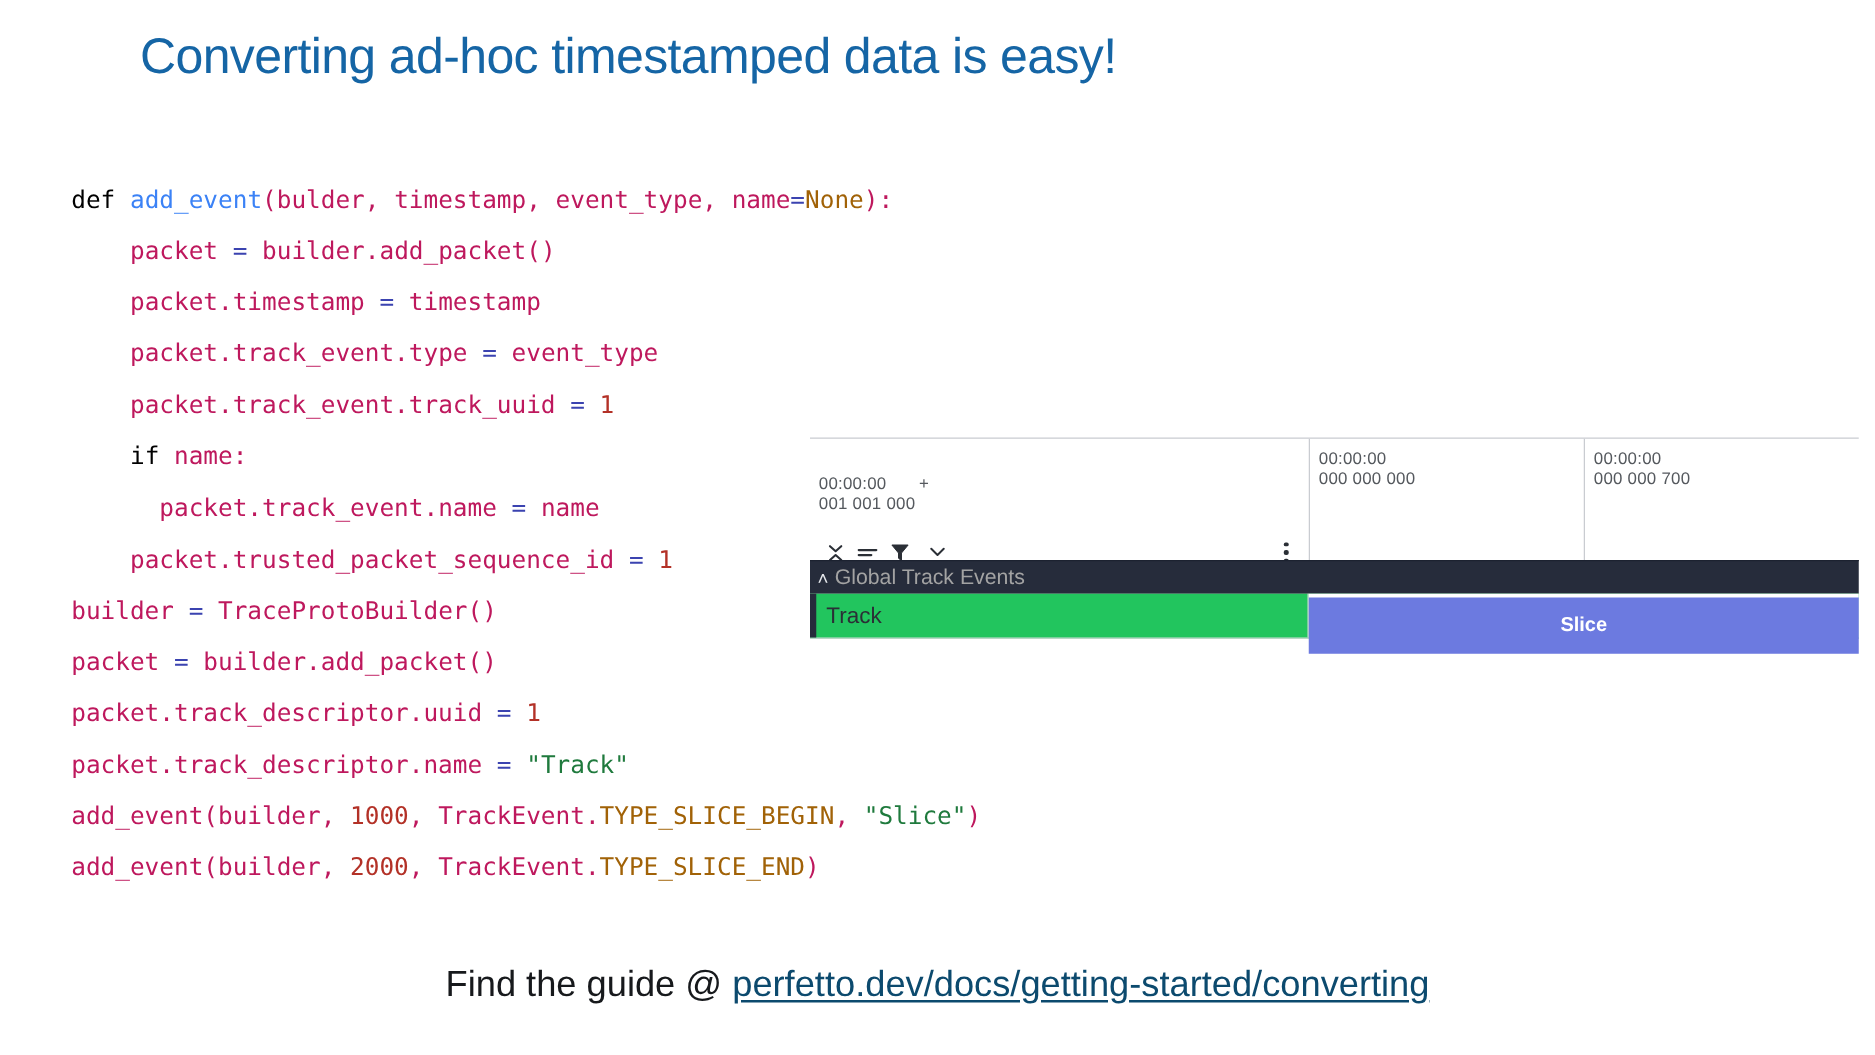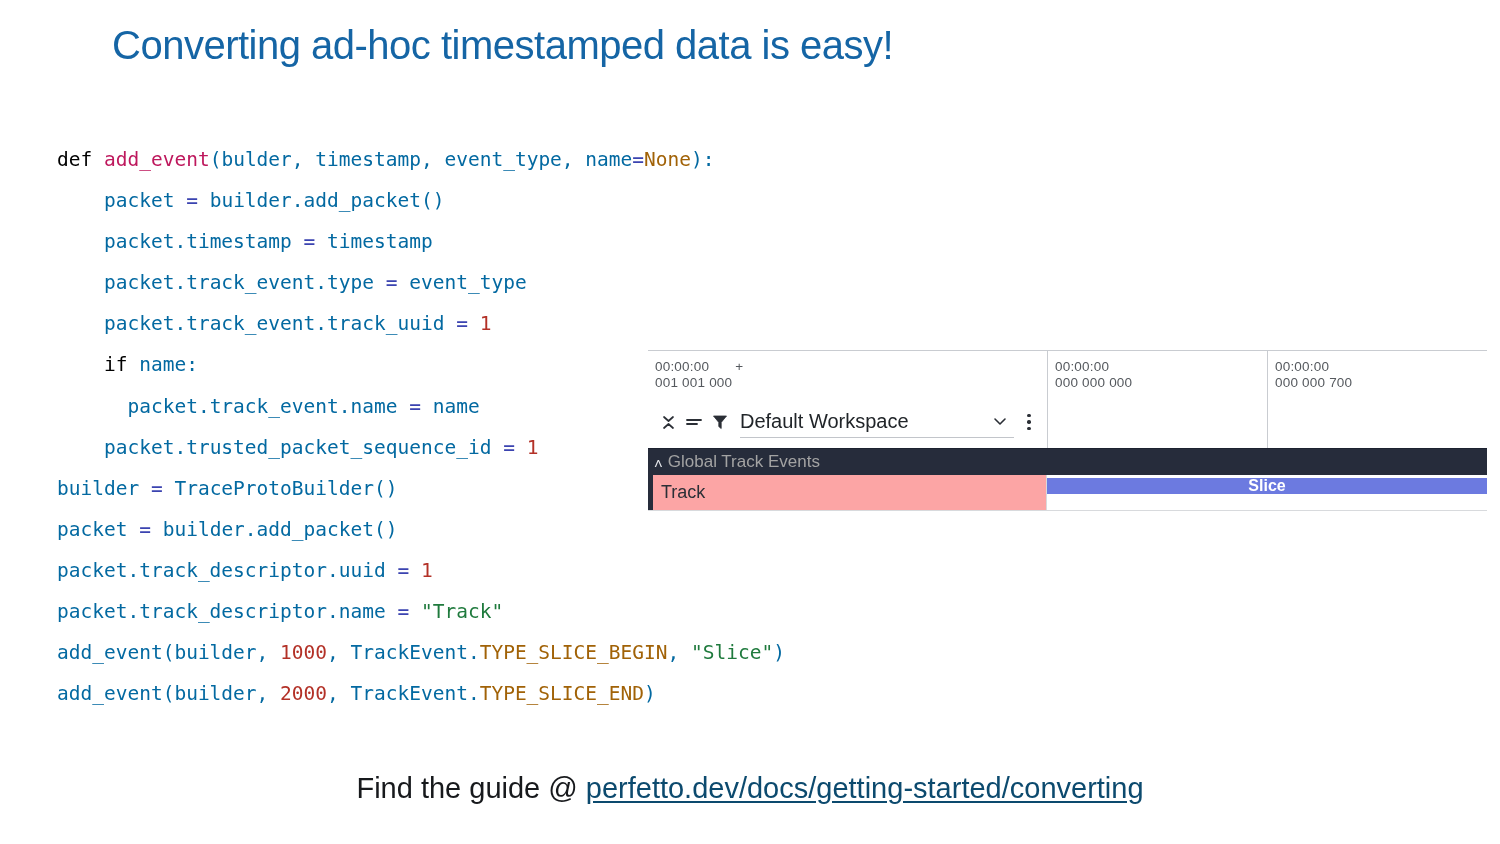--- a/index.html
+++ b/index.html
@@ -40,26 +40,26 @@
     top: 139px;
     width: 960px;
     font-family: "DejaVu Sans Mono", "Liberation Mono", monospace;
     font-size: 19.5px;
     line-height: 41.1px;
     color: #3c4043;
     white-space: pre;
   }
   #code .ln { display: block; height: 41.1px; }
   .k  { color: #000000; }           
-  .fn { color: #be185d; }           
+  .fn { color: #3b82f6; }           
   .op { color: #3b43b0; }           
   .num{ color: #b33127; }           
   .con{ color: #a16207; }           
   .str{ color: #1f7a3d; }           
-  .pl { color: #0369a1; }           
+  .pl { color: #be185d; }           
 
   
   #perfetto {
     position: absolute;
     left: 648px;
     top: 350px;
     width: 839px;
     height: 161px;
     background: #ffffff;
     border-top: 1.5px solid #c9ccd1;
@@ -72,21 +72,21 @@
     height: 97px;
     display: flex;
   }
   .ruler-cell {
     position: relative;
     height: 97px;
     border-left: 1px solid #c9ccd1;
     padding: 8px 0 0 7px;
   }
   .ruler-cell:first-child { border-left: none; }
-  .rl1 { width: 399px; }
+  .rl1 { width: 399px; margin-top: 20px; }
   .rl2 { width: 220px; }
   .rl3 { width: 220px; }
   .ts-line {
     font-size: 13.5px;
     line-height: 15.5px;
     color: #55595e;
     letter-spacing: 0.2px;
     white-space: nowrap;
   }
   .ts-plus {
@@ -157,21 +157,21 @@
   #group-title {
     color: #a3a3a3;
     font-size: 17px;
     white-space: nowrap;
   }
 
   
   #track-row {
     position: relative;
     height: 36px;
-    background: #fca5a5;
+    background: #22c55e;
     display: flex;
     border-bottom: 1px solid #d8dadd;
   }
   #track-gutter {
     width: 5px;
     background: #262c3b;
     flex: none;
   }
   #track-shelf {
     width: 394px;
@@ -190,21 +190,21 @@
   #track-canvas {
     position: relative;
     flex: 1;
     background: #ffffff;
   }
   #slice {
     position: absolute;
     left: 0px;
     top: 3px;
     width: 440px;
-    height: 16px;
+    height: 45px;
     background: #6c7ae0;
     display: flex;
     align-items: center;
     justify-content: center;
   }
   #slice-label {
     color: #ffffff;
     font-size: 16px;
     font-weight: bold;
     white-space: nowrap;
@@ -262,21 +262,20 @@
             </svg>
           </div>
 
           <div class="tb-icon">
             <svg width="18" height="18" viewBox="0 0 18 18" aria-hidden="true">
               <path d="M2.5 3 L15.5 3 L10.2 9.4 L10.2 15.5 L7.8 13.6 L7.8 9.4 Z" fill="#2b2f36" stroke="#2b2f36" stroke-width="0.8" stroke-linejoin="round"></path>
             </svg>
           </div>
 
           <div id="workspace-name">
-            <span id="workspace-label">Default Workspace</span>
             <span class="chevron-dn">
               <svg width="20" height="20" viewBox="0 0 20 20" aria-hidden="true">
                 <path d="M5 8 L10 13 L15 8" fill="none" stroke="#2b2f36" stroke-width="1.6" stroke-linecap="round" stroke-linejoin="round"></path>
               </svg>
             </span>
           </div>
 
           <div id="kebab">
             <i></i>
             <i></i>

